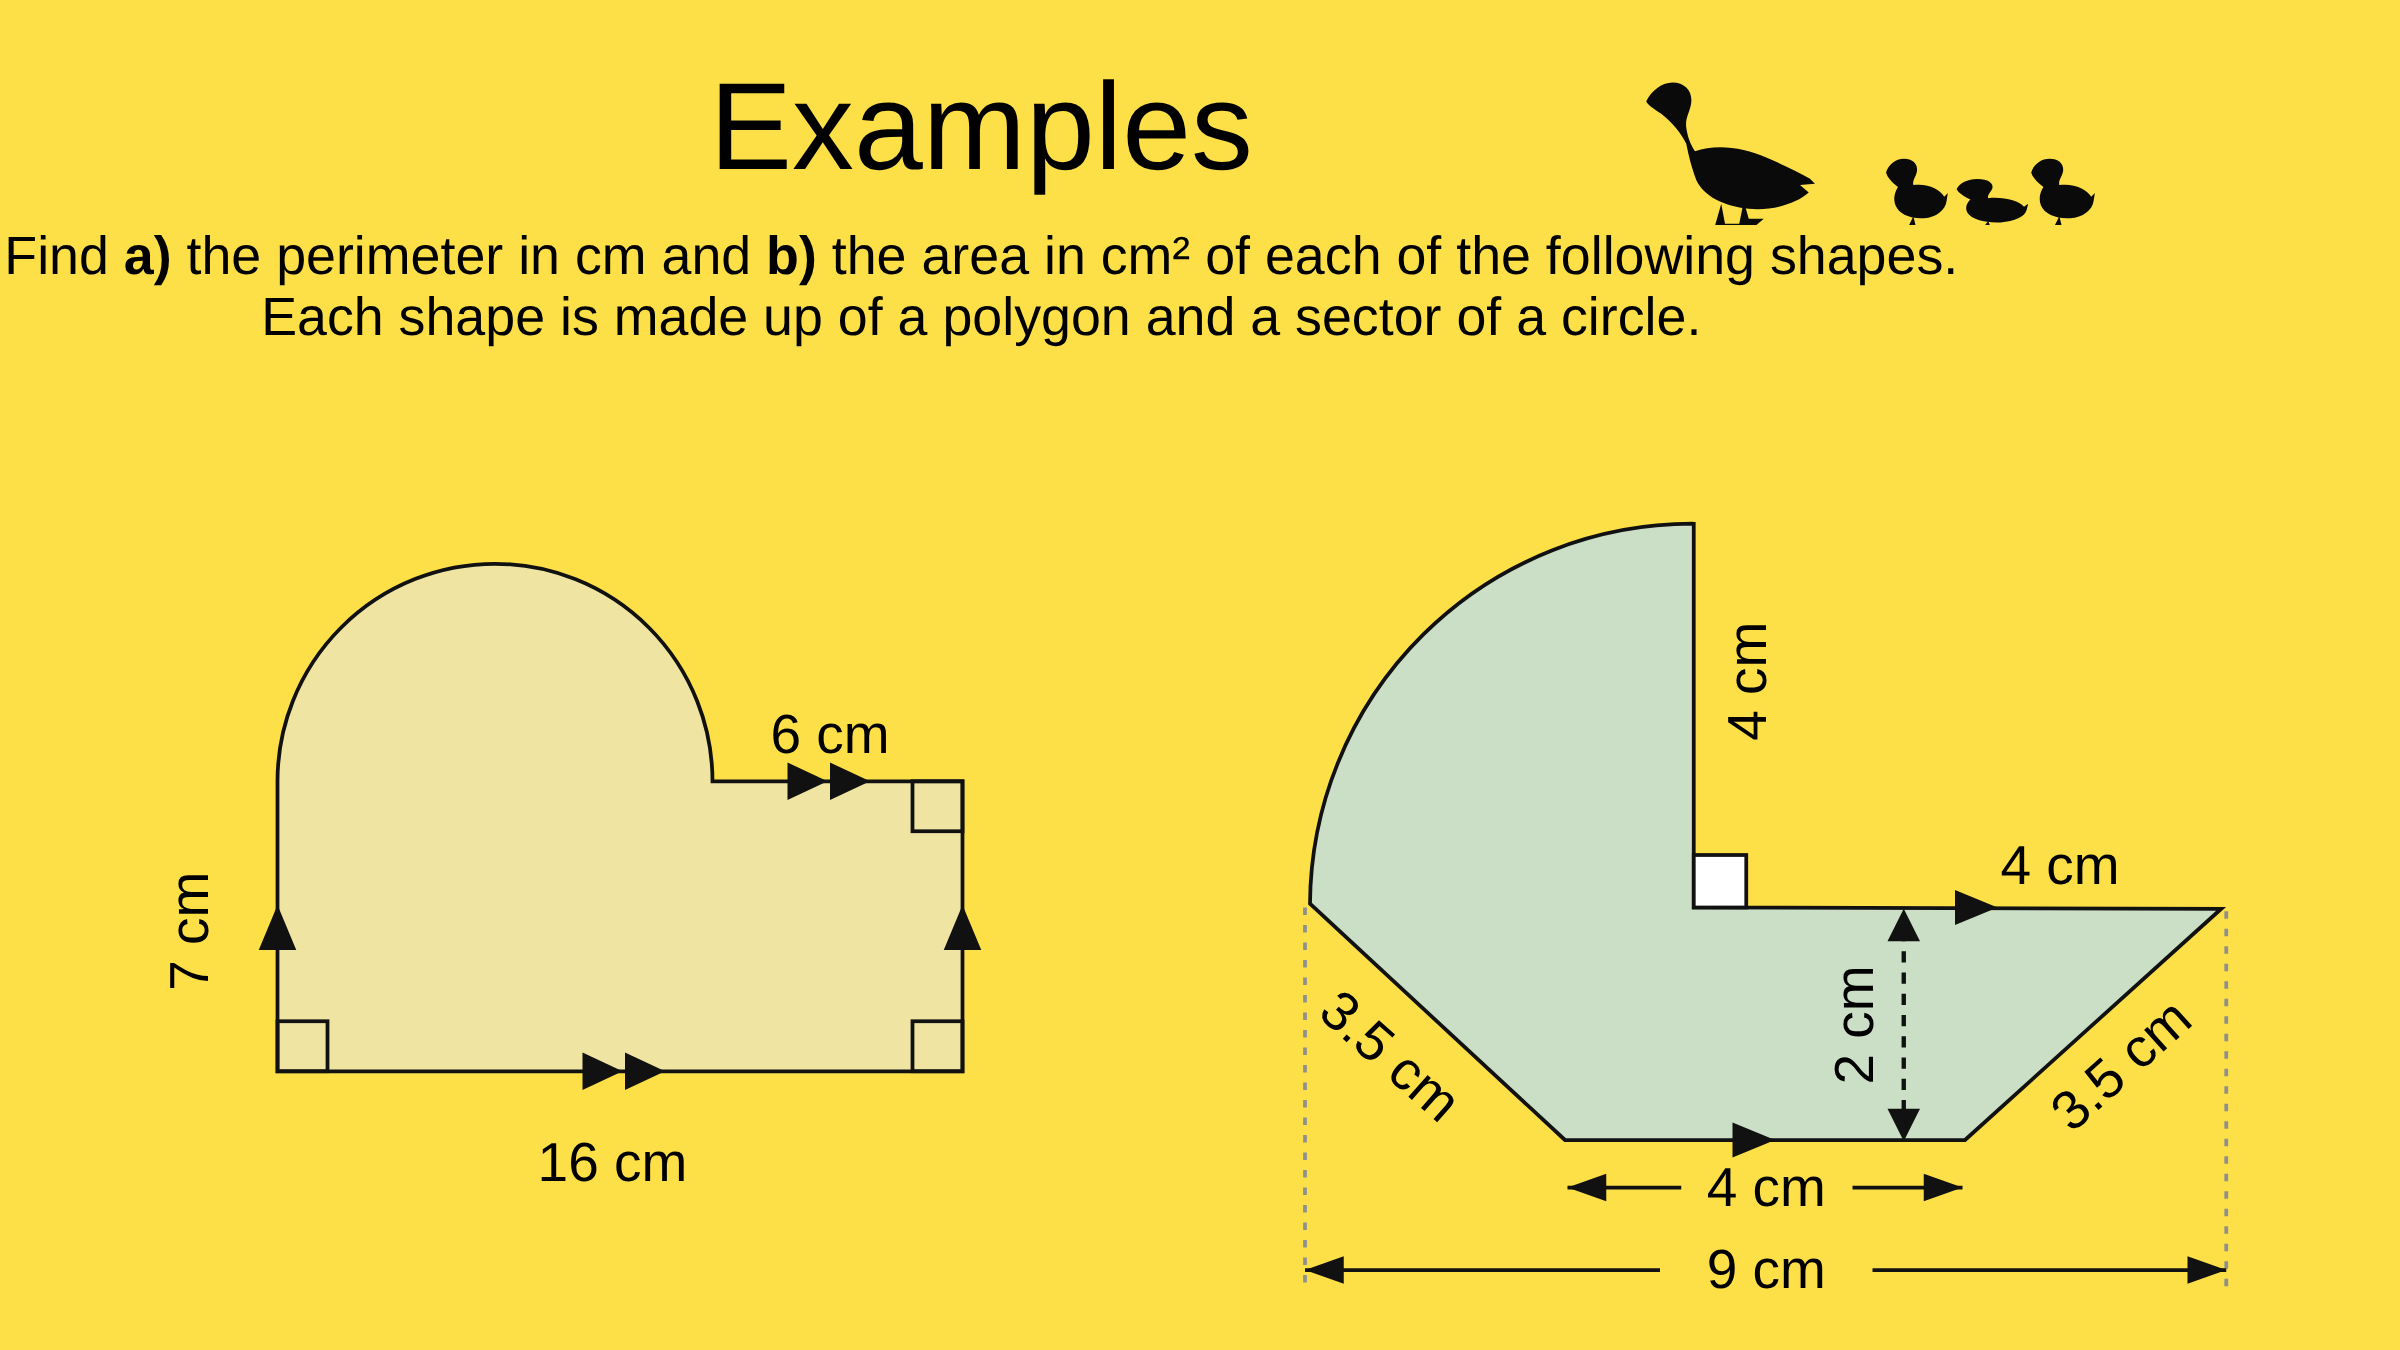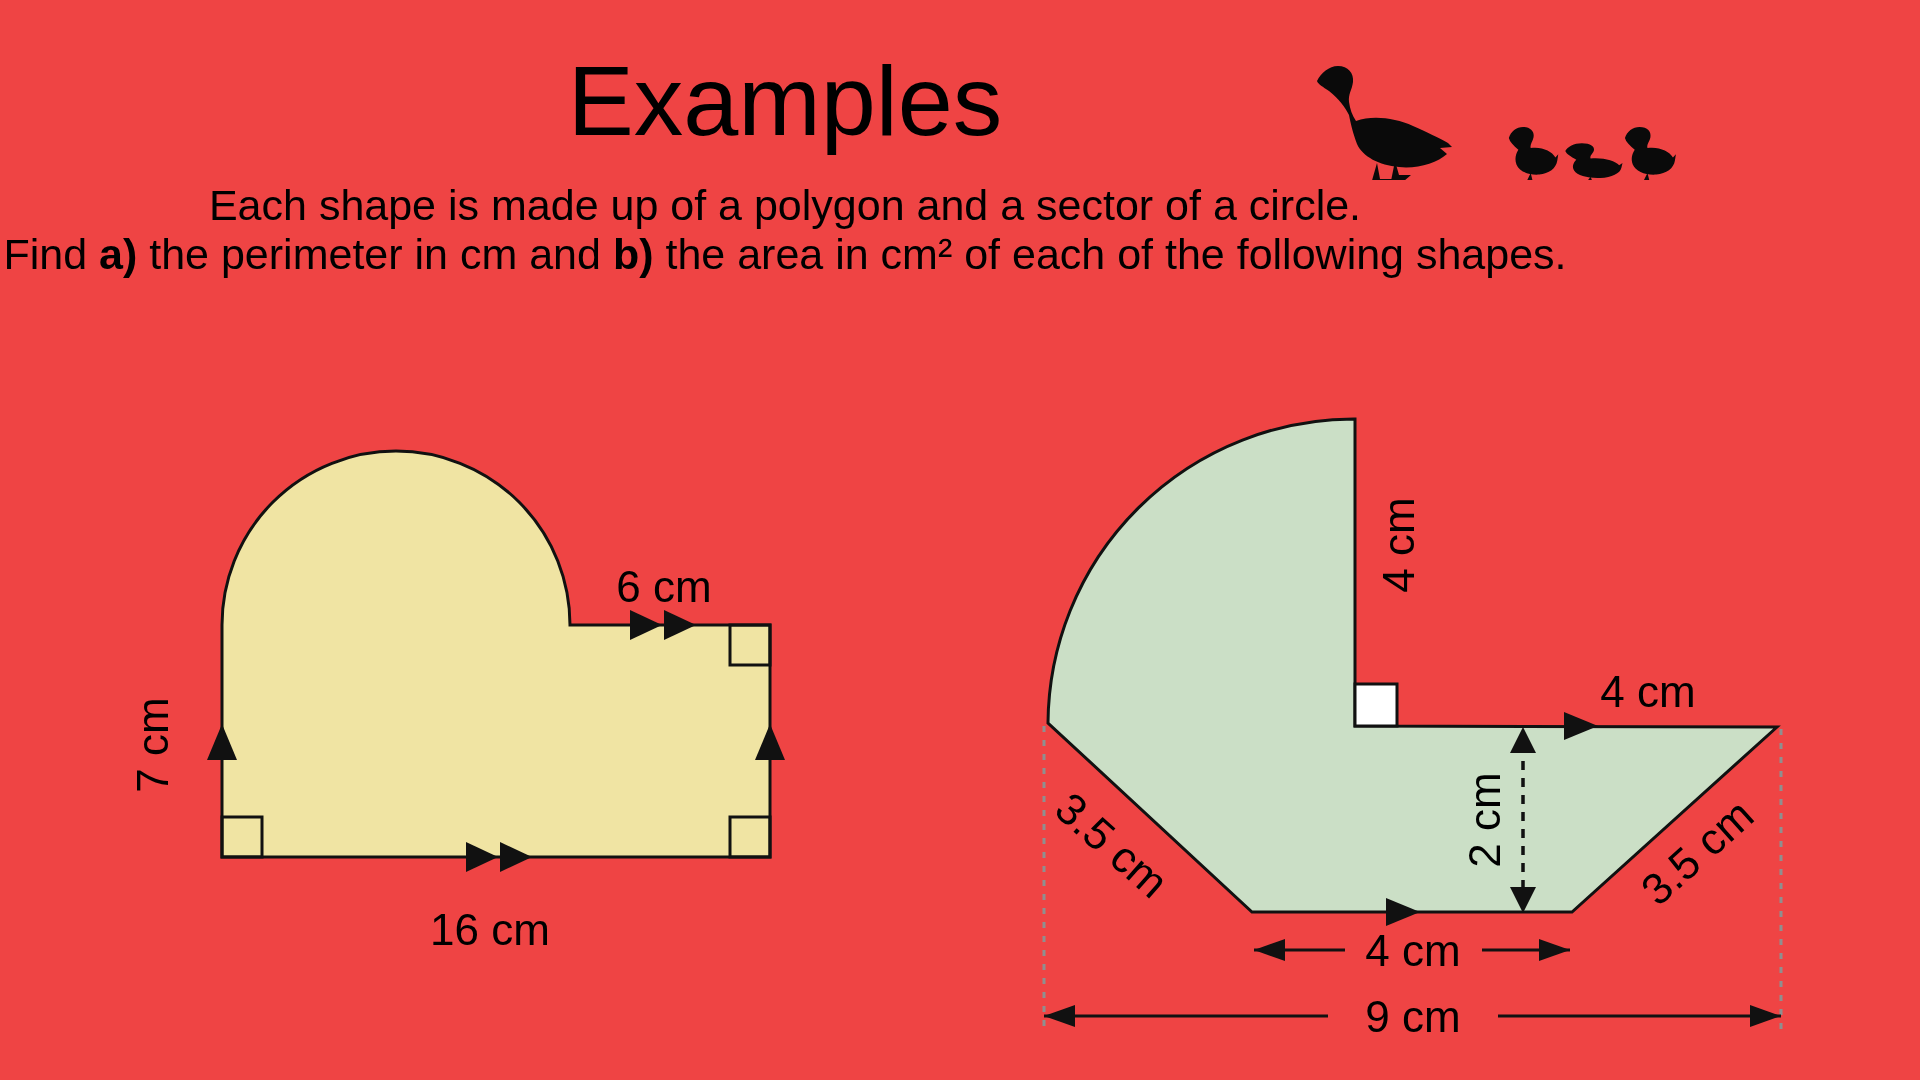--- a/index.html
+++ b/index.html
@@ -1,19 +1,19 @@
 <!DOCTYPE html>
 <html><head>
 <meta charset="utf-8">
 <style>
   html,body{margin:0;padding:0;background:#ffffff;}
   .slide{
     position:relative;
     width:1920px;height:1080px;
-    background:#ef4444;
+    background:#fde047;
     font-family:"Liberation Sans","DejaVu Sans",sans-serif;
     color:#000;
     overflow:hidden;
   }
   .title{
     position:absolute;top:44px;left:0;width:1570px;
     text-align:center;
     font-size:99px;font-weight:400;
     white-space:nowrap;
   }
@@ -52,22 +52,22 @@
       <path d="M3 23 C5 15 11 9 18 9 C26 9 30 15 29 22 C28 28 25 31 26 36 C38 34 48 40 52 48 L55 44 L54 52 C53 62 45 69 35 70 C24 71 14 66 11 57 C9 50 10 44 13 38 C8 33 4 28 3 23 Z"></path>
       <path d="M26 68 L28 78 L38 78 L32 83 L20 83 Z"></path>
     </g>
     <g transform="translate(322,110) scale(0.98 0.78)" fill="#0a0a0a">
       <path d="M3 23 C5 15 11 9 18 9 C26 9 30 15 29 22 C28 28 25 31 26 36 C38 34 48 40 52 48 L55 44 L54 52 C53 62 45 69 35 70 C24 71 14 66 11 57 C9 50 10 44 13 38 C8 33 4 28 3 23 Z"></path>
       <path d="M26 68 L28 78 L38 78 L32 83 L20 83 Z"></path>
     </g>
   </svg>
 
   <div class="instructions">
+    <div><span>Find </span><b>a)</b><span> the perimeter in cm and </span><b>b)</b><span> the area in cm² of each of the following shapes.</span></div>
     <div>Each shape is made up of a polygon and a sector of a circle.</div>
-    <div><span>Find </span><b>a)</b><span> the perimeter in cm and </span><b>b)</b><span> the area in cm² of each of the following shapes.</span></div>
   </div>
 
   <svg class="diagram" viewBox="0 300 1920 780">
 
     <g>
       <path class="outline" d="M 222 857 L 222 625 A 174 174 0 0 1 570 625 L 770 625 L 770 857 Z" fill="#F0E4A3"></path>
 
       <rect class="sq" x="222" y="817" width="40" height="40"></rect>
       <rect class="sq" x="730" y="817" width="40" height="40"></rect>
       <rect class="sq" x="730" y="625" width="40" height="40"></rect>

